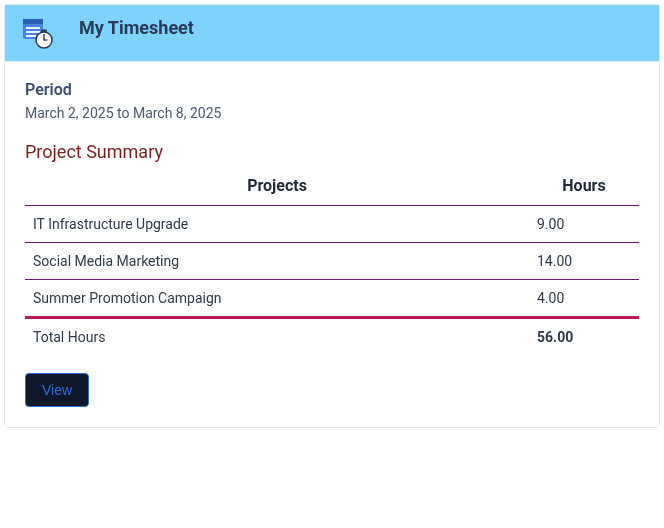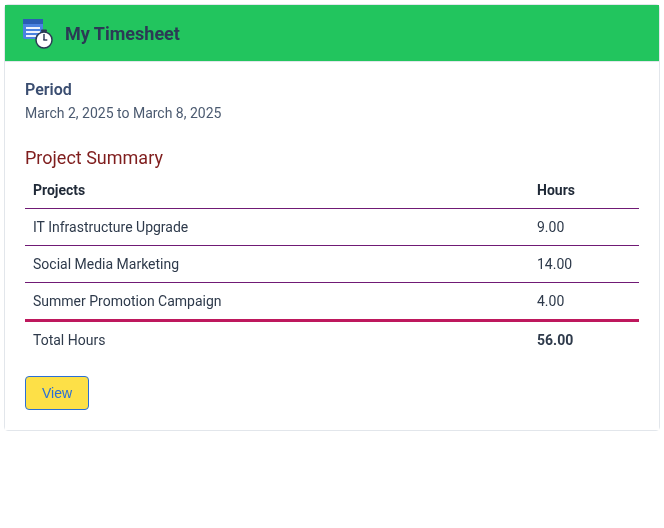--- a/index.html
+++ b/index.html
@@ -12,85 +12,84 @@
       height: 528px;
       overflow: hidden;
     }
     .card {
       border: 1px solid #e2e6eb;
       border-radius: 4px;
       width: 656px;
       margin: 4px;
     }
     .card-header {
-      background: #22c55e;
+      background: #7dd3fc;
       border-bottom: 1px solid #e2e6eb;
       padding: 12px 16px;
       display: flex;
-      align-items: center;
-      gap: 12px;
+      gap: 26px;
     }
     .card-header .title {
       font-size: 18px;
       font-weight: 700;
       color: #2b3a55;
     }
     .card-body {
       padding: 18px 20px 20px 20px;
       background: #ffffff;
     }
     .section-label {
       font-size: 16px;
       font-weight: 600;
       color: #3a4d70;
       margin-bottom: 6px;
     }
     .period-value {
       font-size: 14px;
       color: #4b5a70;
-      margin-bottom: 26px;
+      margin-bottom: 20px;
     }
     .summary-title {
       font-size: 18px;
       font-weight: 400;
       color: #7f1d1d;
       margin-bottom: 4px;
     }
     table.summary {
       width: 100%;
       border-collapse: collapse;
       table-layout: fixed;
     }
     table.summary th {
-      text-align: left;
+      text-align: center;
       font-weight: 700;
       color: #1f2937;
       padding: 10px 8px;
-      font-size: 14px;
+      font-size: 16px;
     }
     table.summary th:last-child { width: 110px; }
     table.summary td {
       padding: 10px 8px;
       border-top: 1px solid #701a75;
       color: #2e3a4b;
       font-size: 14px;
     }
     table.summary tr.total td {
       border-top: 3px solid #be185d;
     }
     table.summary tr.total td:last-child {
       font-weight: 700;
     }
     .view-btn {
       display: inline-block;
       margin-top: 18px;
       padding: 8px 16px;
       border: 1px solid #2a6fd6;
       border-radius: 4px;
-      background: #fde047;
+      background: #0f172a;
       color: #2a6fd6;
       font-size: 14px;
       font-weight: 500;
       cursor: pointer;
     }
     .icon-wrap {
       width: 32px;
       height: 32px;
       display: inline-block;
     }

